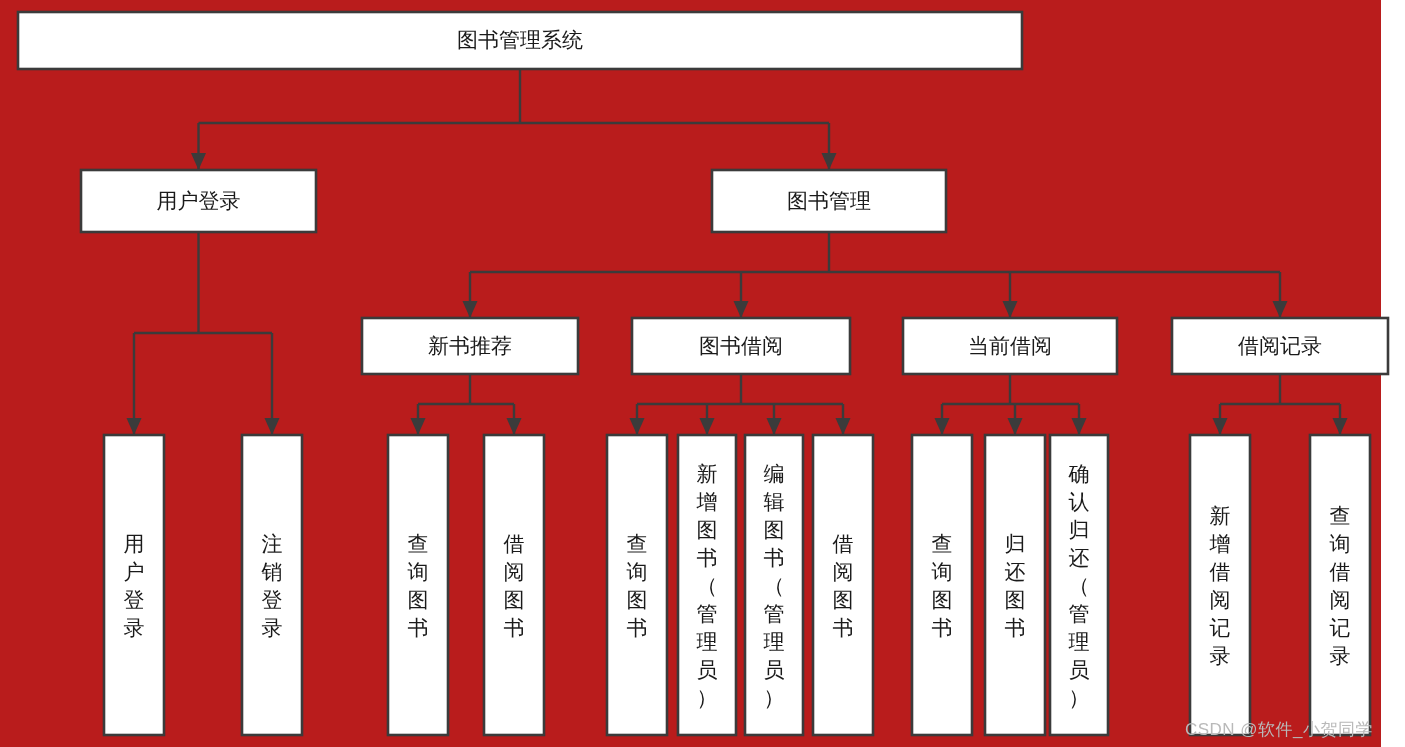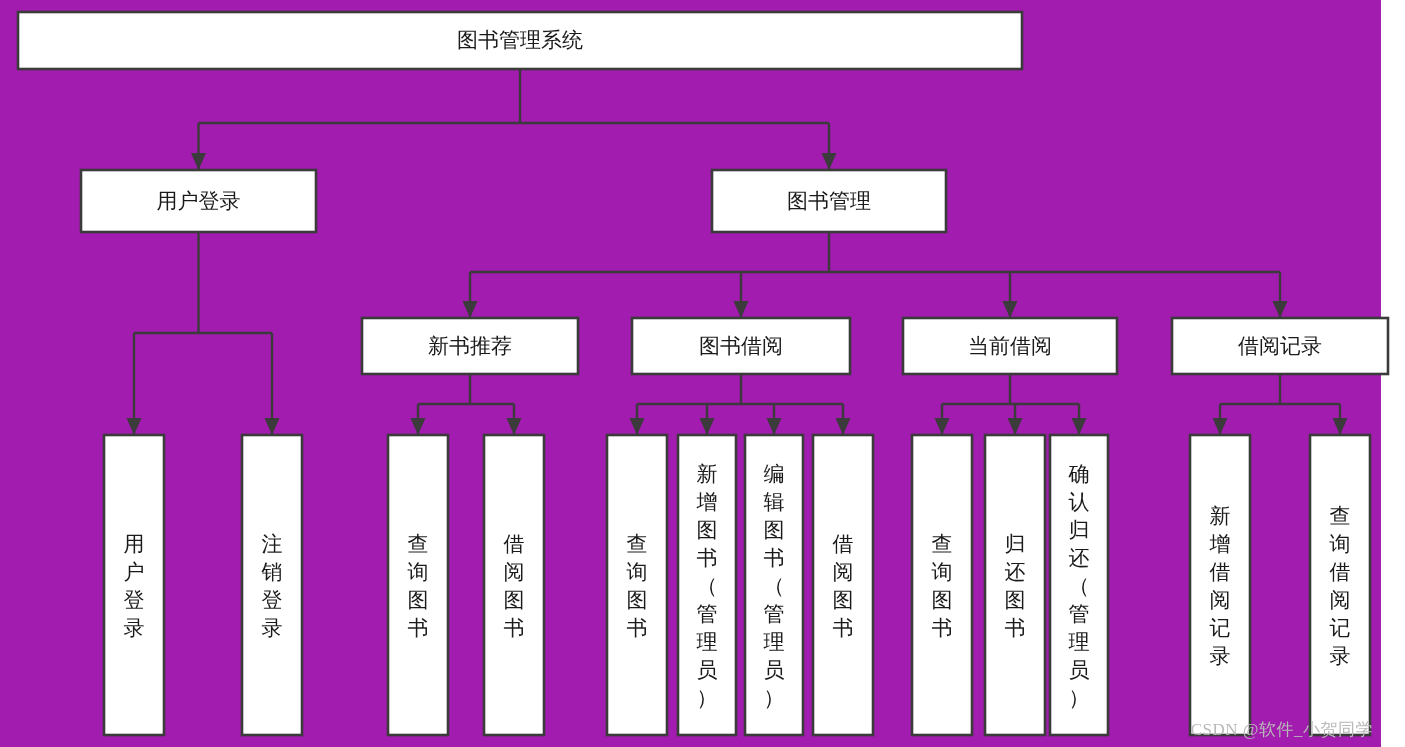--- a/index.html
+++ b/index.html
@@ -11,21 +11,21 @@
   body {
     width: 1405px;
     height: 747px;
     font-family: "Liberation Sans", "DejaVu Sans", sans-serif;
     overflow: hidden;
   }
   #diagram-root {
     position: relative;
     width: 1381px;
     height: 747px;
-    background: #a21caf;
+    background: #b91c1c;
   }
   svg#tree-canvas {
     position: absolute;
     left: 0;
     top: 0;
     width: 1405px;
     height: 747px;
     display: block;
   }
   .node-box {
@@ -53,21 +53,21 @@
   .node-label-v {
     font-family: "Liberation Sans", "DejaVu Sans", sans-serif;
     font-size: 21px;
     fill: #1a1a1a;
     text-anchor: middle;
   }
   .watermark-text {
     position: absolute;
     right: 8px;
     bottom: 6px;
-    font-family: Liberation Serif, serif;
+    font-family: Liberation Sans, sans-serif;
     font-size: 17px;
     color: #b9b9b9;
     letter-spacing: 0.5px;
     white-space: nowrap;
     user-select: none;
   }
 </style>
 </head>
 <body>
 

